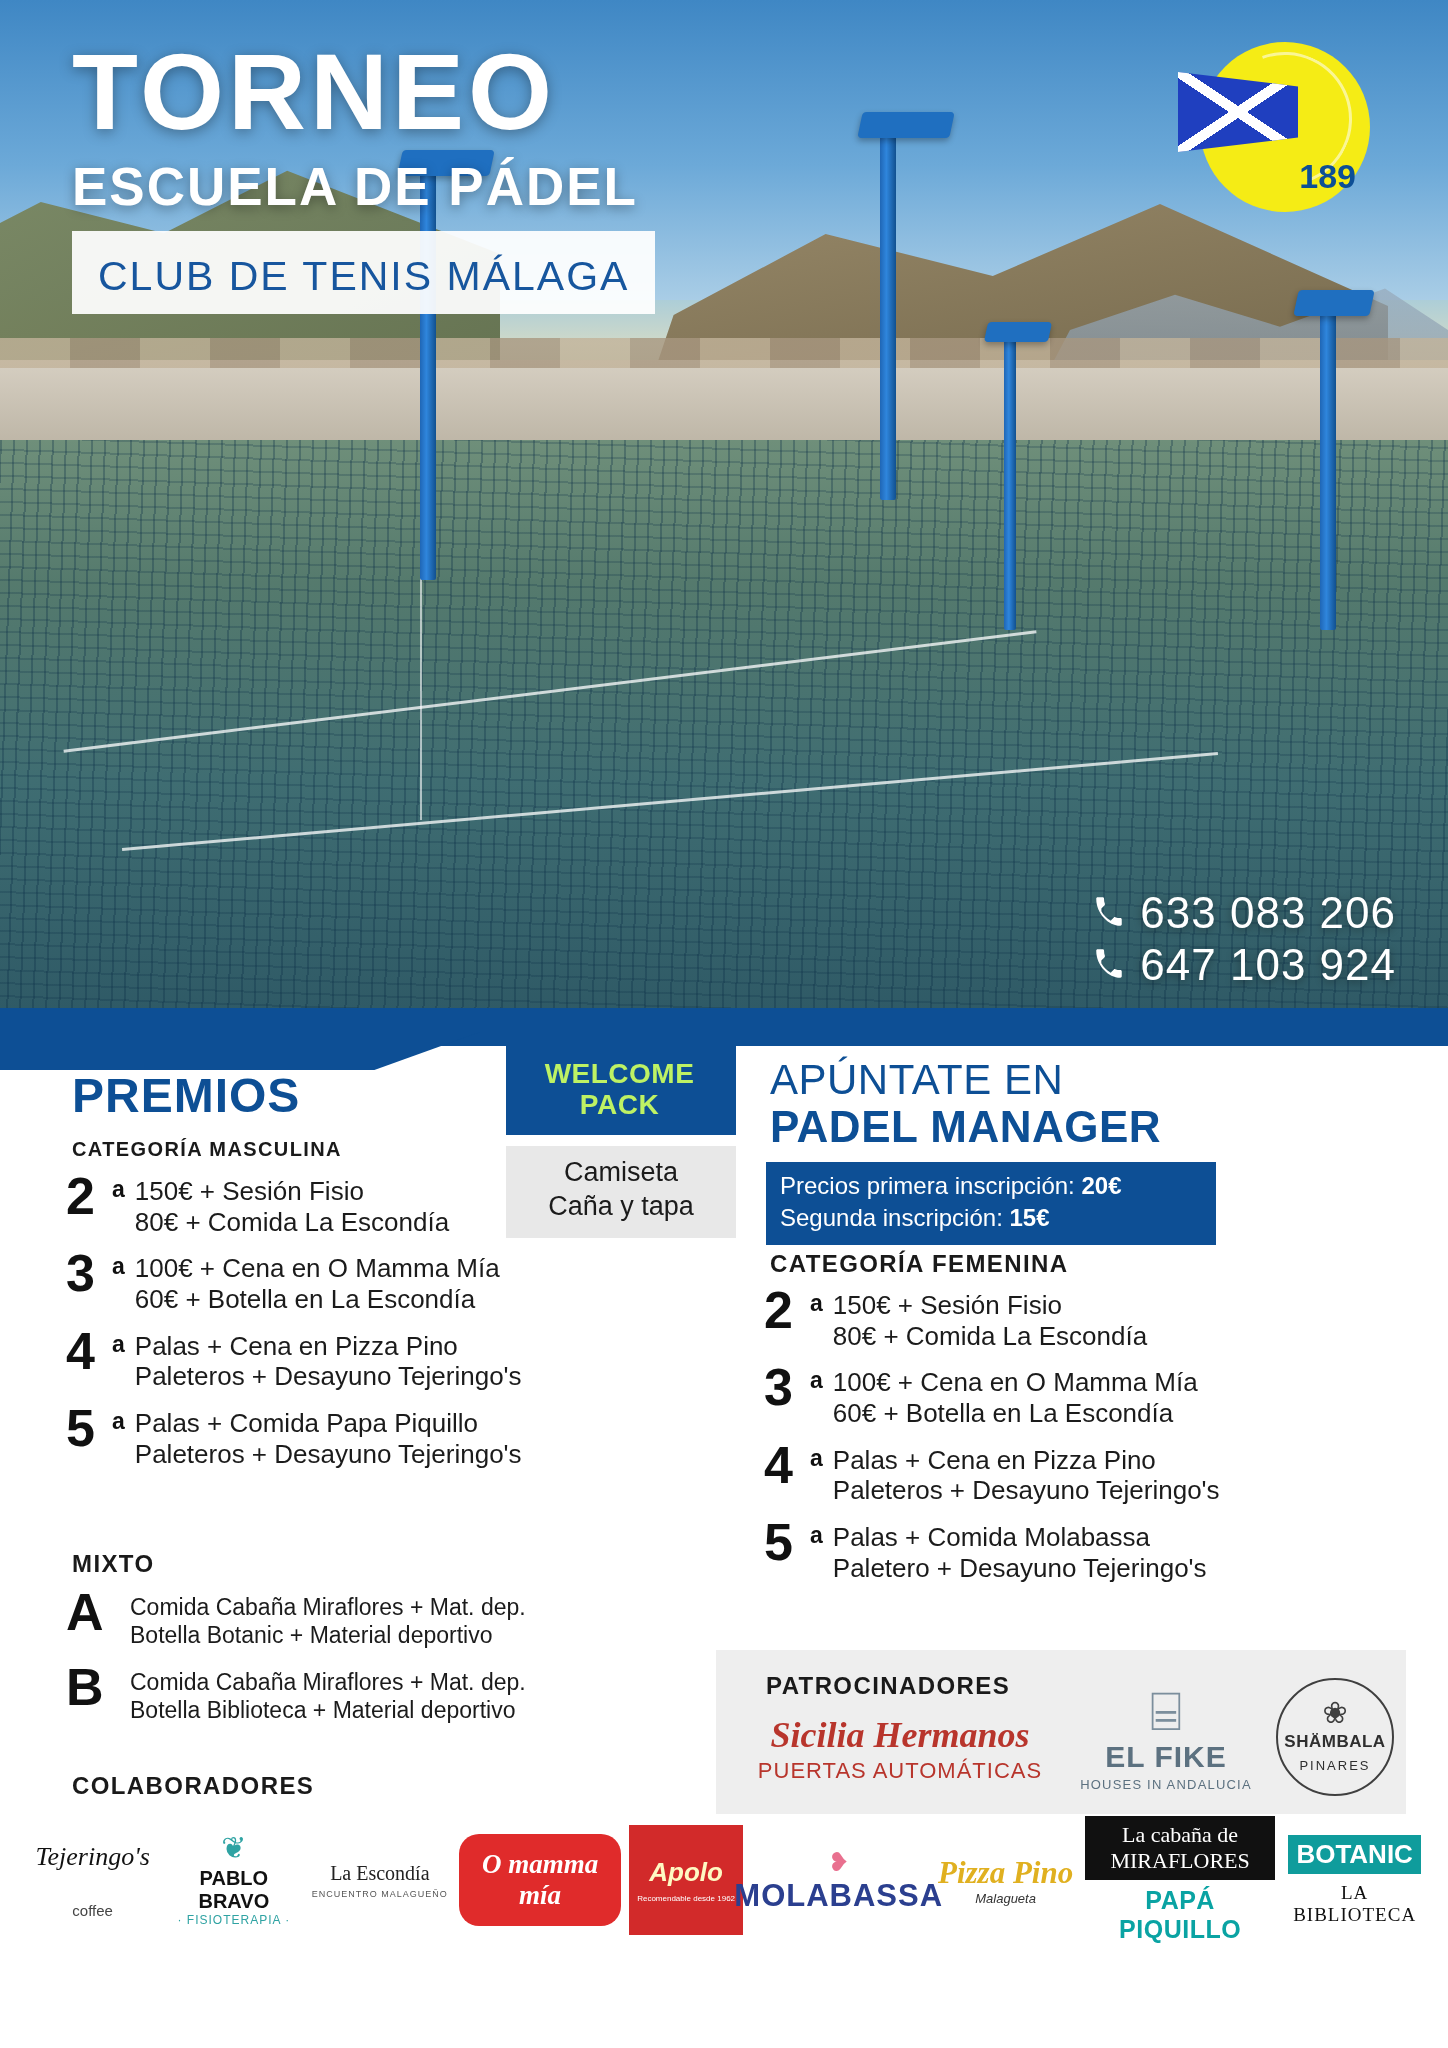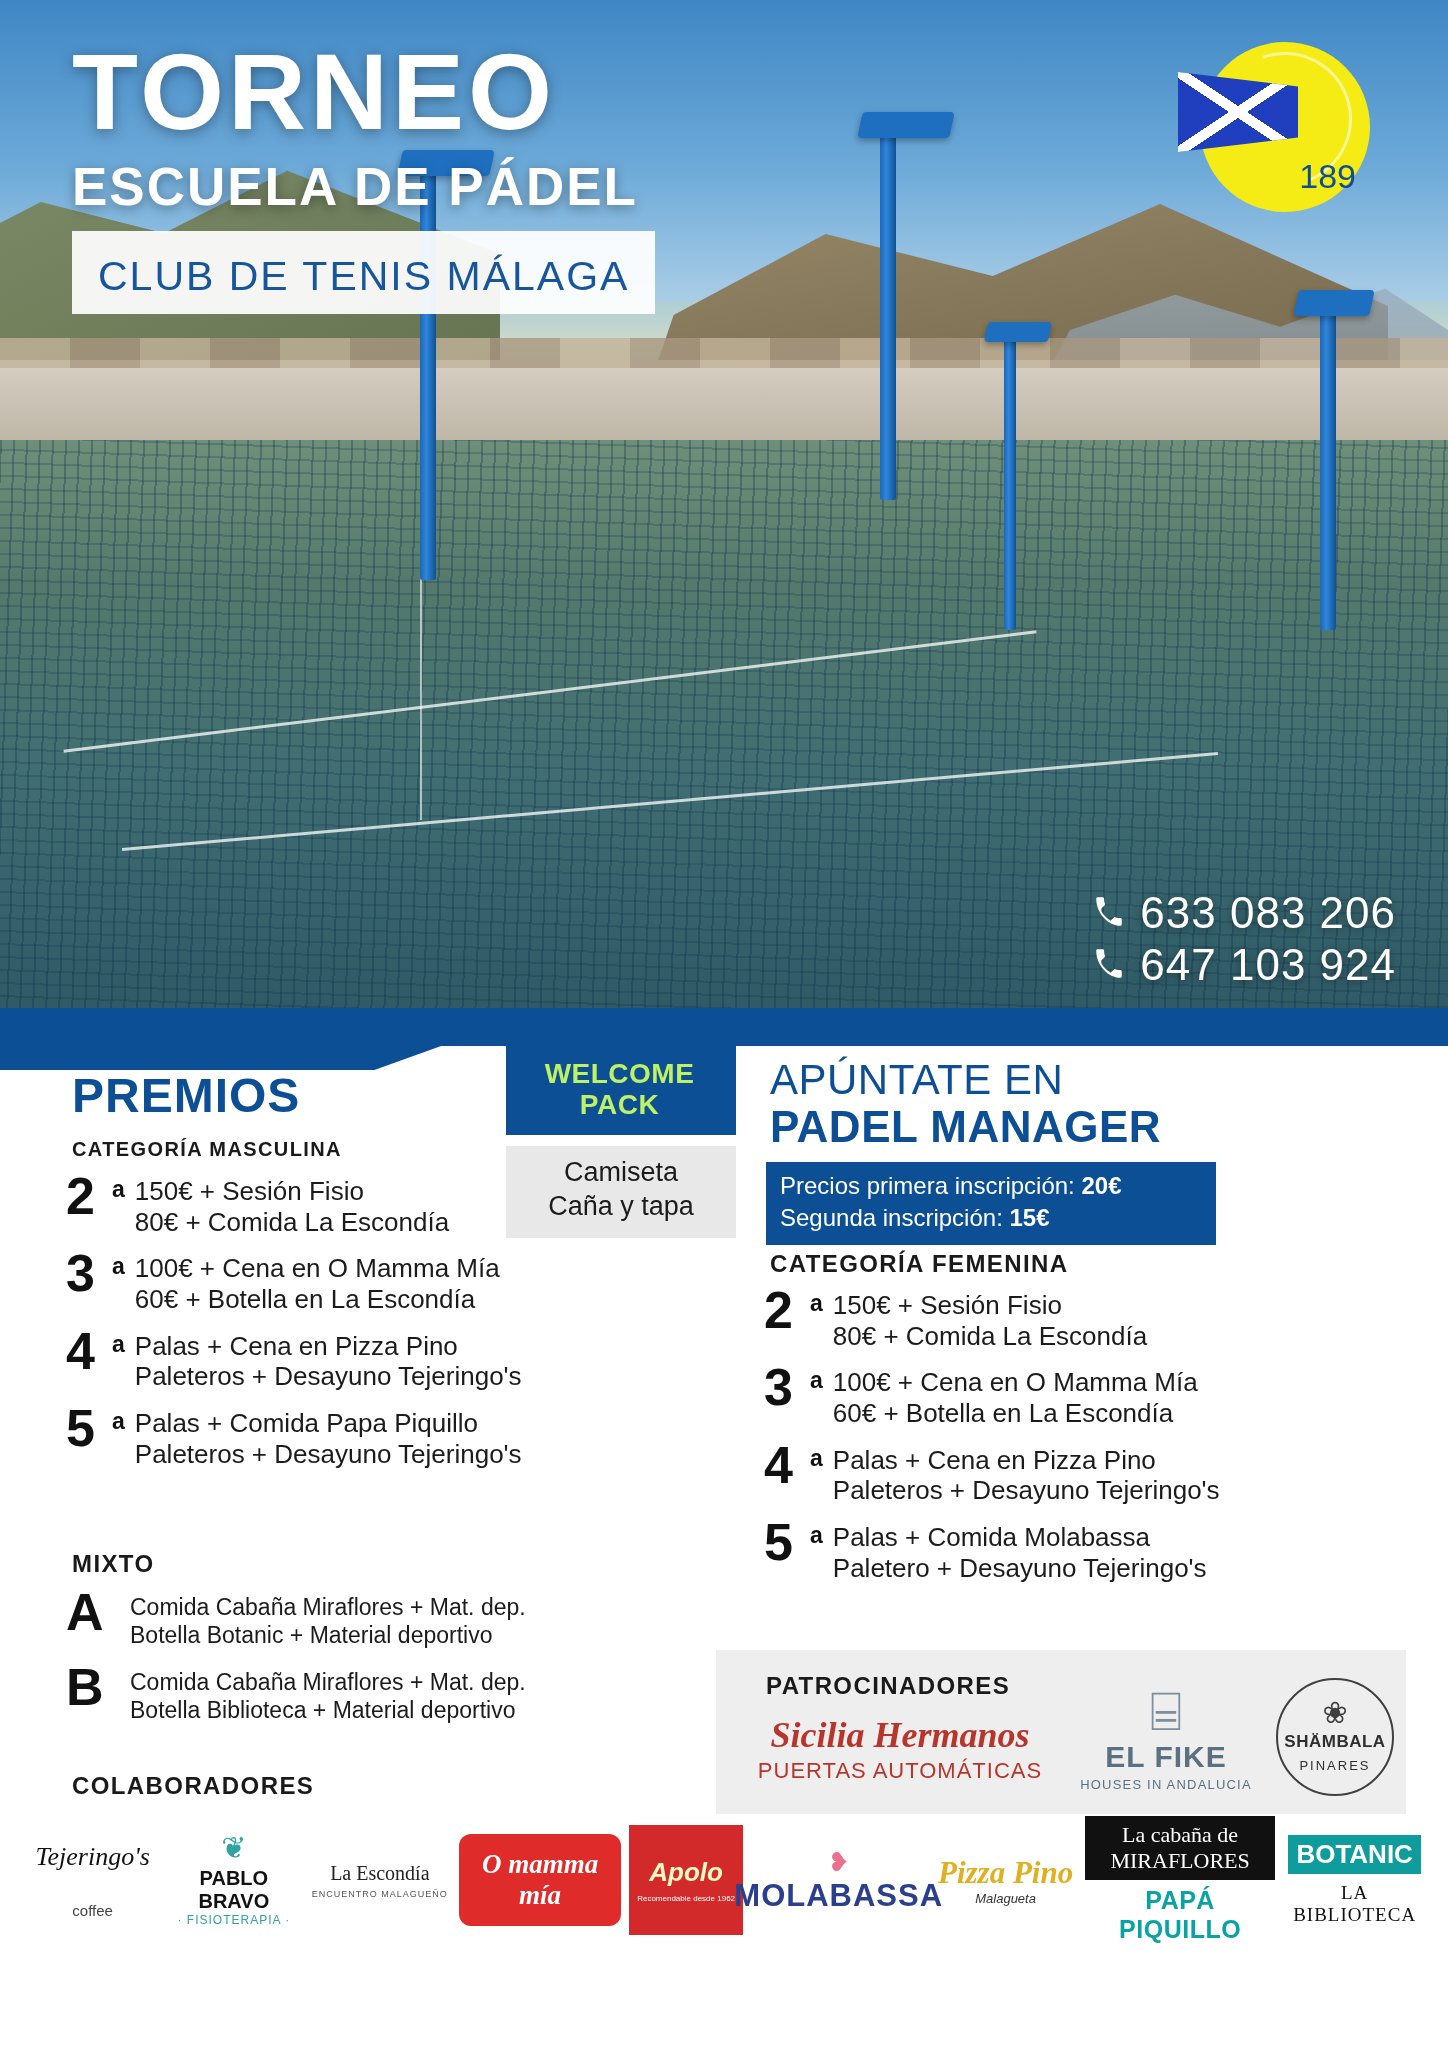--- a/index.html
+++ b/index.html
@@ -98,21 +98,21 @@
   .logo-flag:before, .logo-flag:after{
     content:""; position:absolute; left:0; top:0; width:100%; height:100%;
   }
   .logo-flag:before{
     background: linear-gradient(to bottom right, transparent calc(50% - 5px), #fff calc(50% - 5px), #fff calc(50% + 5px), transparent calc(50% + 5px));
   }
   .logo-flag:after{
     background: linear-gradient(to top right, transparent calc(50% - 5px), #fff calc(50% - 5px), #fff calc(50% + 5px), transparent calc(50% + 5px));
   }
   .logo-text {
-    position:absolute; right:14px; bottom:16px; font-size:34px; font-weight:400; color:#0d4f95;
+    position:absolute; right:14px; bottom:16px; font-size:34px; font-weight:700; color:#0d4f95;
   }
   .logo-ball{
     position:absolute; left:18px; top:10px; width:134px; height:134px; border-radius:50%;
     border:3px solid #ffffff; border-left-color:transparent; border-bottom-color:transparent;
     opacity:.55; transform: rotate(25deg);
   }
 
   
   .phones { position:absolute; right:52px; top:888px; text-align:left; }
   .phone-row { display:flex; align-items:center; gap:14px; margin-bottom:2px; }
@@ -227,21 +227,21 @@
   .c1 { width:140px; }
   .c1 .n { font-family:"Liberation Serif", serif; font-style:italic; font-size:26px; color:#111; }
   .c1 .s { font-size:15px; color:#444; margin-top:30px; }
   .c2 { width:140px; }
   .c2 .ic { font-size:30px; color:#2fa3a3; line-height:1; }
   .c2 .n { font-size:20px; font-weight:800; color:#111; margin-top:4px; }
   .c2 .s { font-size:12px; color:#2fa3a3; letter-spacing:1px; }
   .c3 { width:150px; }
   .c3 .n { font-family:"Liberation Serif", serif; font-size:20px; color:#222; }
   .c3 .s { font-size:9px; color:#555; letter-spacing:1px; margin-top:4px; }
-  .c4 { width:170px; background:#e02b2b; border-radius:12px; height:92px; justify-content:center; }
+  .c4 { width:170px; background:#e02b2b; border-radius:20px; height:92px; justify-content:center; }
   .c4 .n { font-family:"Liberation Serif", serif; font-style:italic; font-size:27px; font-weight:700; color:#ffffff; }
   .c5 { width:120px; background:#d22a2a; height:110px; justify-content:center; }
   .c5 .n { font-size:26px; font-style:italic; font-weight:700; color:#fef9c3; }
   .c5 .s { font-size:8px; color:#fff; margin-top:6px; }
   .c6 { width:175px; }
   .c6 .n { font-size:31px; font-weight:800; color:#2b3f8f; letter-spacing:1px; }
   .c6 .bird { font-size:26px; color:#e9708f; }
   .c7 { width:150px; }
   .c7 .n1 { font-family:"Liberation Serif", serif; font-style:italic; font-weight:700; font-size:31px; color:#e0b020; }
   .c7 .s { font-size:13px; font-style:italic; color:#333; }

